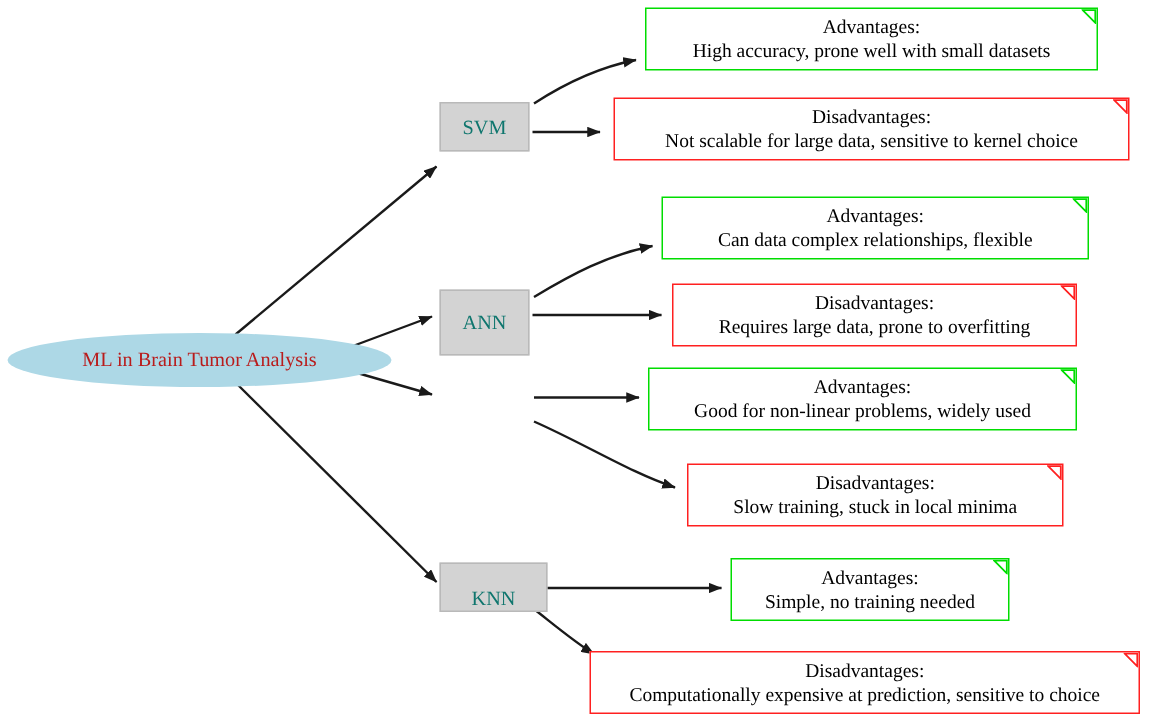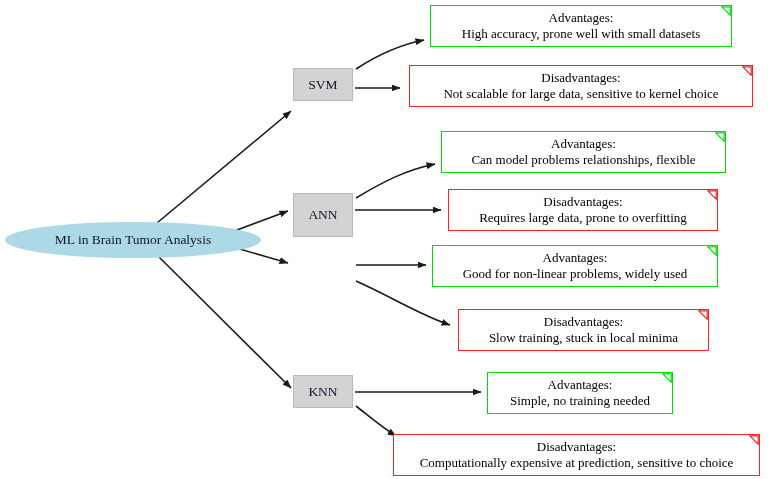--- a/index.html
+++ b/index.html
@@ -28,28 +28,28 @@
     position: absolute;
     box-sizing: border-box;
     display: flex;
     align-items: center;
     justify-content: center;
     text-align: center;
   }
   .root-node {
     background: #add8e6;
     border-radius: 50%;
-    color: #0f172a;
+    color: #b91c1c;
     font-size: 13.5px;
     line-height: 1.1;
   }
   .method-node {
     background: #d3d3d3;
     border: 1px solid #b9b9b9;
-    color: #0f172a;
+    color: #0f766e;
     font-size: 13.5px;
   }
   .note-node {
     background: #ffffff;
     font-size: 13px;
     line-height: 1.22;
     color: #000000;
     padding: 2px 6px;
     flex-direction: column;
   }
@@ -100,21 +100,21 @@
   <div class="node root-node" style="left:5px; top:222px; width:256px; height:36px;">
     <span>ML in Brain Tumor Analysis</span>
   </div>
 
   <div class="node method-node" style="left:293px; top:68px; width:60px; height:33px;">
     <span>SVM</span>
   </div>
   <div class="node method-node" style="left:293px; top:193px; width:60px; height:44px;">
     <span>ANN</span>
   </div>
-  <div class="node method-node" style="left:293px; top:375px; width:60px; height:33px;">
+  <div class="node method-node" style="left:293px; top:375px; width:72px; height:33px;align-items:flex-end;">
     <span>KNN</span>
   </div>
 
   <div class="node note-node note-adv" style="left:430px; top:5px; width:302px; height:42px;">
     <span class="note-line">Advantages:</span>
     <span class="note-line">High accuracy, prone well with small datasets</span>
     <span class="note-fold">
       <svg width="10" height="10" viewBox="0 0 10 10">
           <path d="M0.8,0.8 L9.2,9.2 L9.2,0.8 Z" fill="#ffffff" stroke="#00dd00" stroke-width="1.2"></path>
         </svg>
@@ -126,21 +126,21 @@
     <span class="note-line">Not scalable for large data, sensitive to kernel choice</span>
     <span class="note-fold">
       <svg width="10" height="10" viewBox="0 0 10 10">
           <path d="M0.8,0.8 L9.2,9.2 L9.2,0.8 Z" fill="#ffffff" stroke="#ff2020" stroke-width="1.2"></path>
         </svg>
     </span>
   </div>
 
   <div class="node note-node note-adv" style="left:441px; top:131px; width:285px; height:42px;">
     <span class="note-line">Advantages:</span>
-    <span class="note-line">Can model problems relationships, flexible</span>
+    <span class="note-line">Can data complex relationships, flexible</span>
     <span class="note-fold">
       <svg width="10" height="10" viewBox="0 0 10 10">
           <path d="M0.8,0.8 L9.2,9.2 L9.2,0.8 Z" fill="#ffffff" stroke="#00dd00" stroke-width="1.2"></path>
         </svg>
     </span>
   </div>
 
   <div class="node note-node note-dis" style="left:448px; top:189px; width:270px; height:42px;">
     <span class="note-line">Disadvantages:</span>
     <span class="note-line">Requires large data, prone to overfitting</span>

